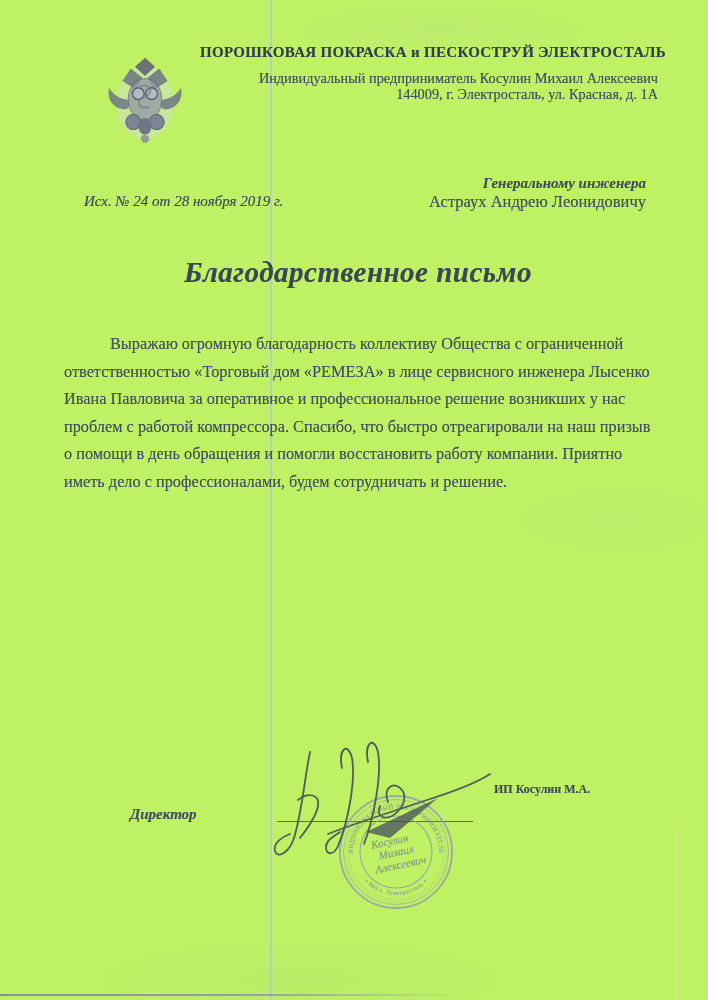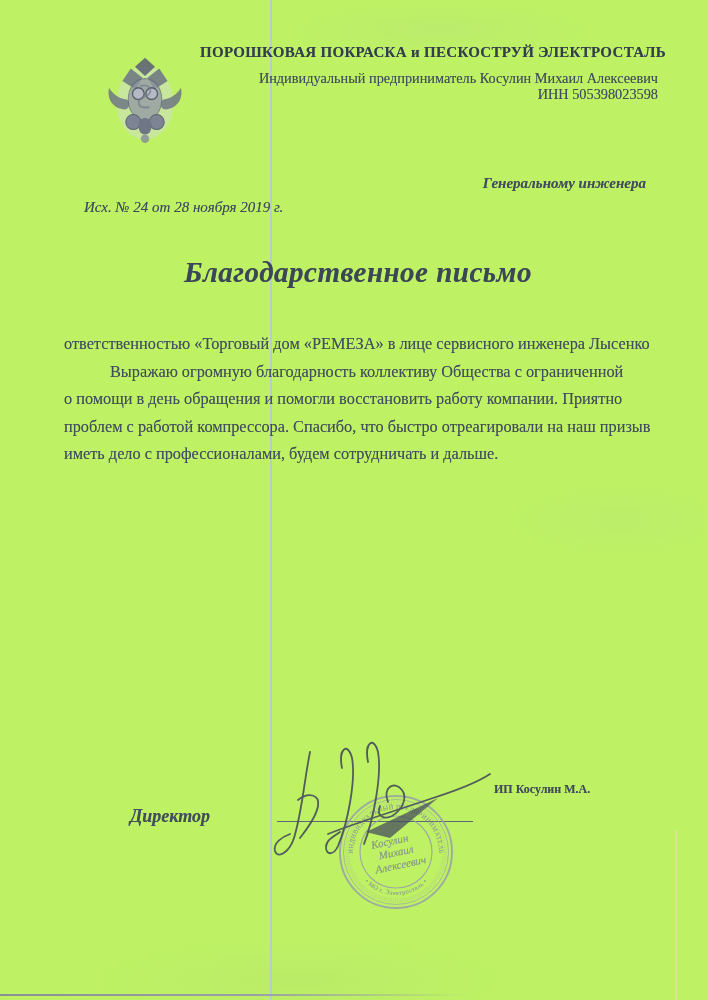--- a/index.html
+++ b/index.html
@@ -23,32 +23,32 @@
     background:linear-gradient(to right,#8a8f94 0%,#9aa0a5 55%,rgba(150,150,150,0) 100%); }
 
   .org-title { position:absolute; left:160px; top:44px; width:546px; text-align:center;
     font-weight:bold; font-size:15px; letter-spacing:.3px; color:#333e4d; }
   .logo { position:absolute; left:103px; top:56px; width:84px; height:92px; }
   .contact { position:absolute; left:208px; top:70px; width:450px; text-align:right;
     font-size:14.3px; line-height:16.2px; }
   .contact .u { text-decoration:underline; }
   .contact .gap { margin-right:7px; }
 
-  .ref { position:absolute; left:84px; top:199px; font-style:italic; font-size:15px; color:#3e4a5b; }
+  .ref { position:absolute; left:84px; top:193px; font-style:italic; font-size:15px; color:#3e4a5b; }
   .recipient { position:absolute; right:62px; top:174px; text-align:right; font-size:16.5px; line-height:18.5px; }
   .recipient .pos { font-weight:bold; font-style:italic; font-size:15px; }
 
   .doc-title { position:absolute; left:0; top:256px; width:716px; text-align:center;
     font-size:29px; font-weight:bold; font-style:italic; letter-spacing:.5px; color:#3b4656; }
 
   .body-text { position:absolute; left:64px; top:334px; width:588px; font-size:16.3px; }
   .body-text .line { height:27.5px; white-space:nowrap; }
   .body-text .line.indent { text-indent:46px; }
 
-  .footer-label { position:absolute; left:130px; top:806px; font-weight:bold; font-style:italic; font-size:18px; }
+  .footer-label { position:absolute; left:130px; top:806px; font-weight:bold; font-style:italic; font-size:15px; }
   .signer { position:absolute; left:494px; top:782px; font-weight:bold; font-size:12px; }
   .sig-line { position:absolute; left:277px; top:821px; width:196px; height:1.2px; background:#5e6673; }
 
   .stamp { position:absolute; left:336px; top:792px; width:120px; height:120px; opacity:.85; }
   .stamp text { font-family:"Liberation Serif", serif; }
   .signature { position:absolute; left:268px; top:738px; width:230px; height:145px; }
 </style>
 </head>
 <body>
 
@@ -72,36 +72,38 @@
     <circle cx="58" cy="45" r="7" fill="#b4b9c3" stroke="#565d6c" stroke-width="1.6"></circle>
     <path d="M44 36 C58 32 61 45 49 49 C38 53 41 64 55 61" fill="none" stroke="#737a89" stroke-width="2.2" opacity=".7"></path>
     <circle cx="36" cy="79" r="9" fill="#7d8493" stroke="#5c6372" stroke-width="1.2"></circle>
     <circle cx="64" cy="79" r="9" fill="#7d8493" stroke="#5c6372" stroke-width="1.2"></circle>
     <ellipse cx="50" cy="84" rx="8" ry="10" fill="#6f7685"></ellipse>
     <circle cx="50" cy="99" r="5" fill="#848b99" opacity=".8"></circle>
   </svg>
 
   <div class="contact">
     <div>Индивидуальный предприниматель Косулин Михаил Алексеевич</div>
-    <div>ИНН 505398023598</div>
+    <div>144009, г. Электросталь, ул. Красная, д. 1А</div>
   </div>
 
   <div class="ref">Исх. № 24 от 28 ноября 2019 г.</div>
   <div class="recipient">
     <div class="pos">Генеральному инженера</div>
+    <div>Астраух Андрею Леонидовичу</div>
   </div>
 
   <div class="doc-title">Благодарственное письмо</div>
 
   <div class="body-text">
+    <div class="line indent">Выражаю огромную благодарность коллективу Общества с ограниченной</div>
     <div class="line">ответственностью «Торговый дом «РЕМЕЗА» в лице сервисного инженера Лысенко</div>
-    <div class="line indent">Выражаю огромную благодарность коллективу Общества с ограниченной</div>
+    <div class="line">Ивана Павловича за оперативное и профессиональное решение возникших у нас</div>
+    <div class="line">проблем с работой компрессора. Спасибо, что быстро отреагировали на наш призыв</div>
     <div class="line">о помощи в день обращения и помогли восстановить работу компании. Приятно</div>
-    <div class="line">проблем с работой компрессора. Спасибо, что быстро отреагировали на наш призыв</div>
-    <div class="line">иметь дело с профессионалами, будем сотрудничать и дальше.</div>
+    <div class="line">иметь дело с профессионалами, будем сотрудничать и решение.</div>
   </div>
 
   <div class="footer-label">Директор</div>
   <div class="sig-line"></div>
   <div class="signer">ИП Косулин М.А.</div>
 
   <svg class="stamp" viewBox="0 0 120 120" aria-hidden="true">
     <circle cx="60" cy="60" r="56" fill="none" stroke="#9aa0ab" stroke-width="2"></circle>
     <circle cx="60" cy="60" r="52.5" fill="none" stroke="#9aa0ab" stroke-width=".8"></circle>
     <circle cx="60" cy="60" r="48.5" fill="none" stroke="#9aa0ab" stroke-width="4.5" stroke-dasharray="1 1.3" opacity=".3"></circle>

